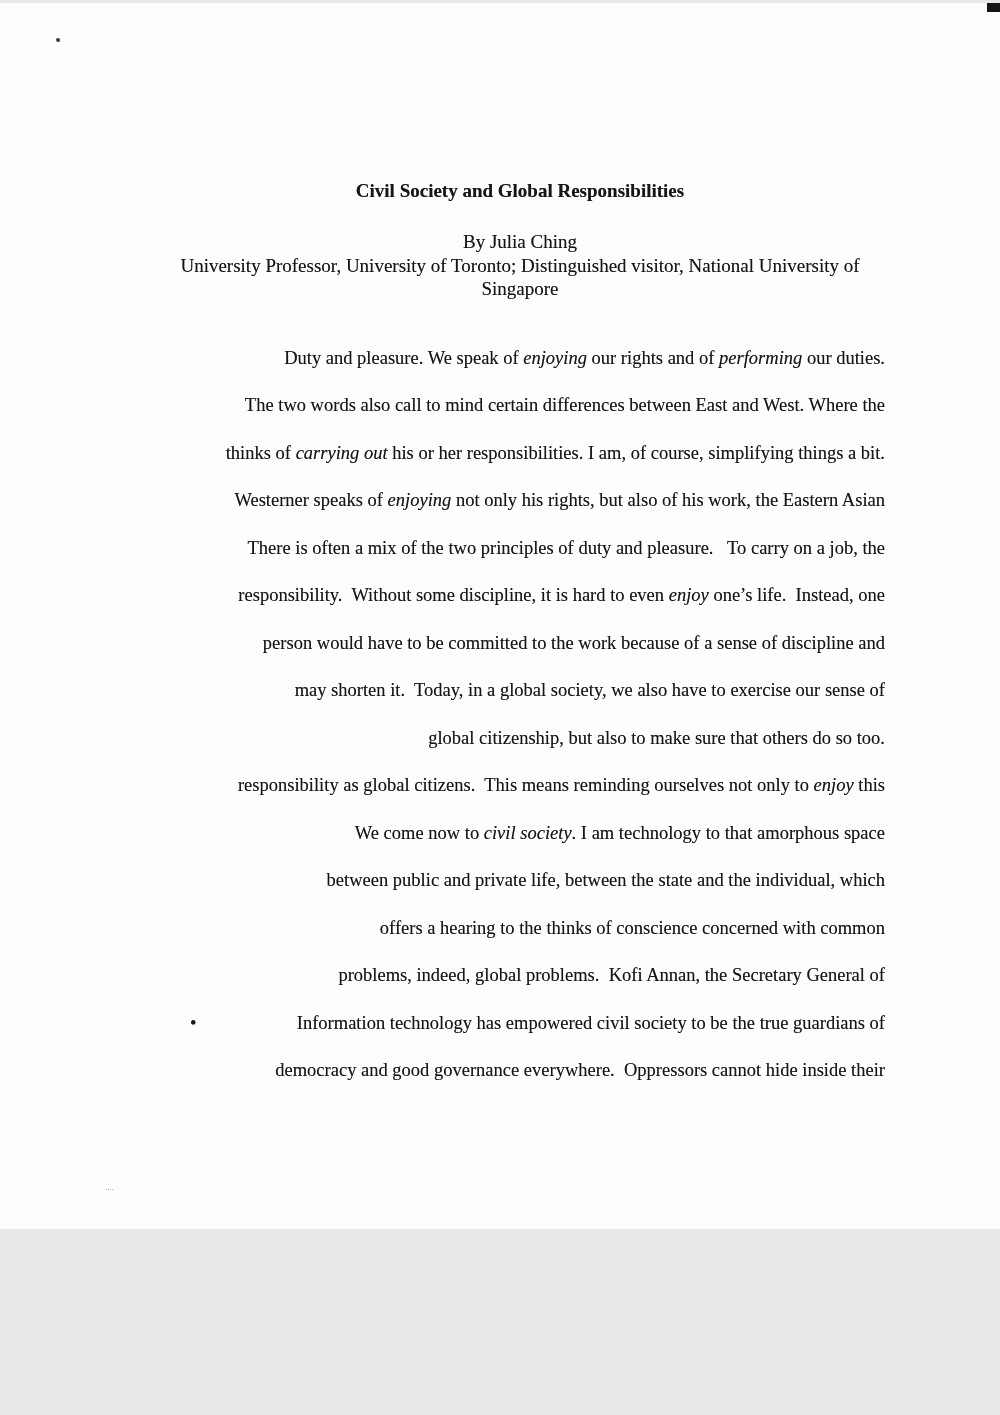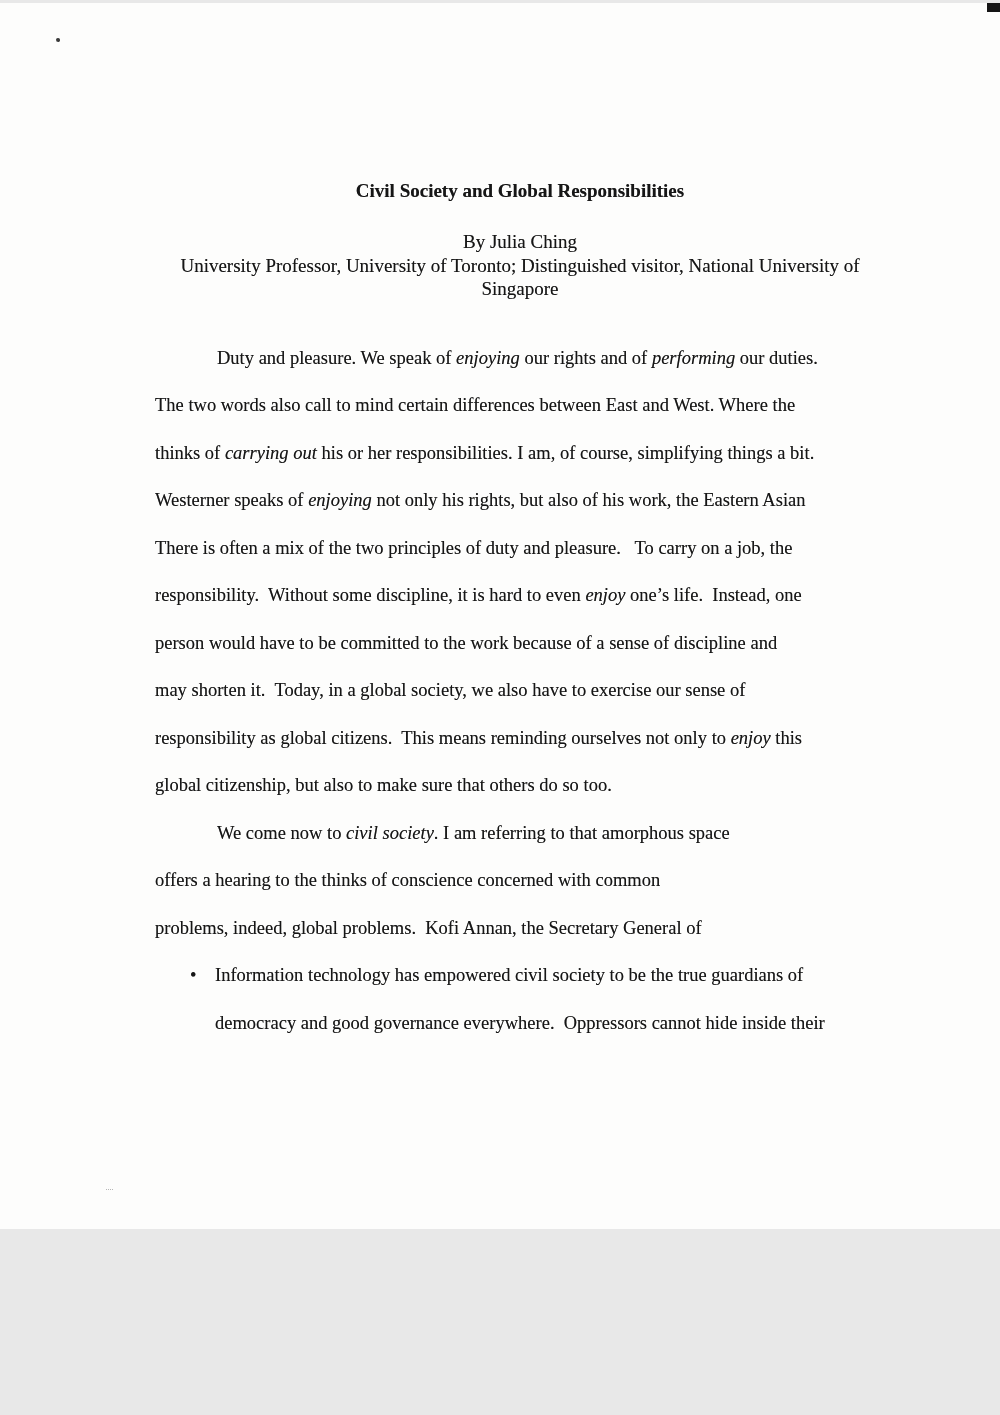--- a/index.html
+++ b/index.html
@@ -39,20 +39,21 @@
     line-height: 23.5px;
     white-space: pre;
   }
   .doc-body { margin-top: 34px; }
   .block { margin: 0; }
   .line {
     font-size: 18.5px;
     line-height: 47.5px;
     white-space: pre;
     position: relative;
+    text-align: right;
   }
   .line.indent { padding-left: 62px; }
   .block.bullet .line { padding-left: 60px; }
   .bullet-marker {
     position: absolute;
     left: 35px;
     top: 0;
     font-size: 18.5px;
   }
   .it { font-style: italic; }
@@ -84,25 +85,26 @@
     <div class="doc-body" id="doc-body">
         <div class="block paragraph">
           <div class="line indent"><span>Duty and pleasure. We speak of </span><span class="it">enjoying</span><span> our rights and of </span><span class="it">performing</span><span> our duties.</span></div>
           <div class="line"><span>The two words also call to mind certain differences between East and West. Where the</span></div>
           <div class="line"><span>thinks of </span><span class="it">carrying out</span><span> his or her responsibilities. I am, of course, simplifying things a bit.</span></div>
           <div class="line"><span>Westerner speaks of </span><span class="it">enjoying</span><span> not only his rights, but also of his work, the Eastern Asian</span></div>
           <div class="line"><span>There is often a mix of the two principles of duty and pleasure.   To carry on a job, the</span></div>
           <div class="line"><span>responsibility.  Without some discipline, it is hard to even </span><span class="it">enjoy</span><span> one’s life.  Instead, one</span></div>
           <div class="line"><span>person would have to be committed to the work because of a sense of discipline and</span></div>
           <div class="line"><span>may shorten it.  Today, in a global society, we also have to exercise our sense of</span></div>
+          <div class="line"><span>global citizenship, but also to make sure that others do so too.</span></div>
           <div class="line"><span>responsibility as global citizens.  This means reminding ourselves not only to </span><span class="it">enjoy</span><span> this</span></div>
-          <div class="line"><span>global citizenship, but also to make sure that others do so too.</span></div>
         </div>
         <div class="block paragraph">
-          <div class="line indent"><span>We come now to </span><span class="it">civil society</span><span>. I am referring to that amorphous space</span></div>
+          <div class="line indent"><span>We come now to </span><span class="it">civil society</span><span>. I am technology to that amorphous space</span></div>
+          <div class="line"><span>between public and private life, between the state and the individual, which</span></div>
           <div class="line"><span>offers a hearing to the thinks of conscience concerned with common</span></div>
           <div class="line"><span>problems, indeed, global problems.  Kofi Annan, the Secretary General of</span></div>
         </div>
         <div class="block bullet">
           <div class="line"><span class="bullet-marker">•</span><span>Information technology has empowered civil society to be the true guardians of</span></div>
           <div class="line"><span>democracy and good governance everywhere.  Oppressors cannot hide inside their</span></div>
         </div>
       </div>
   </div>
 </div>

